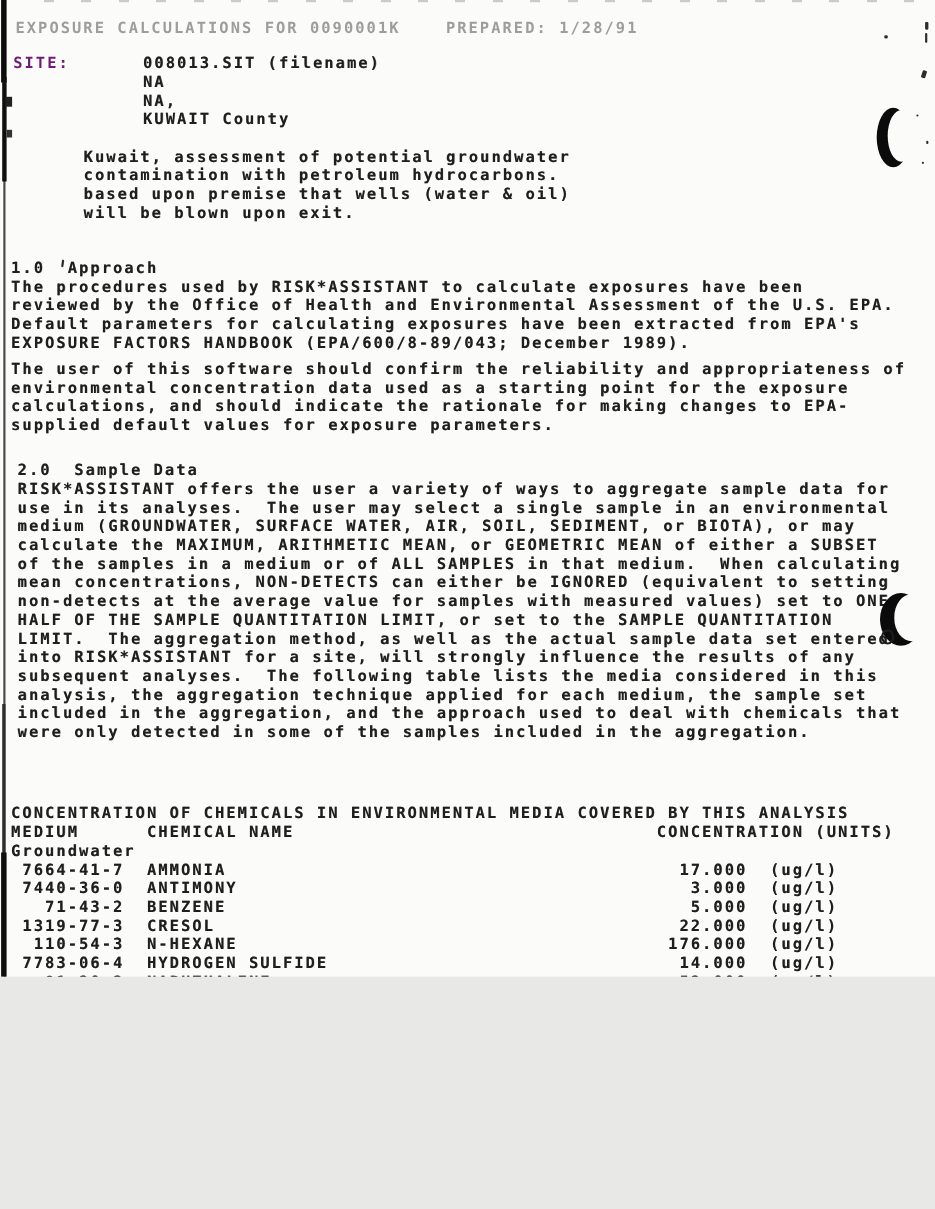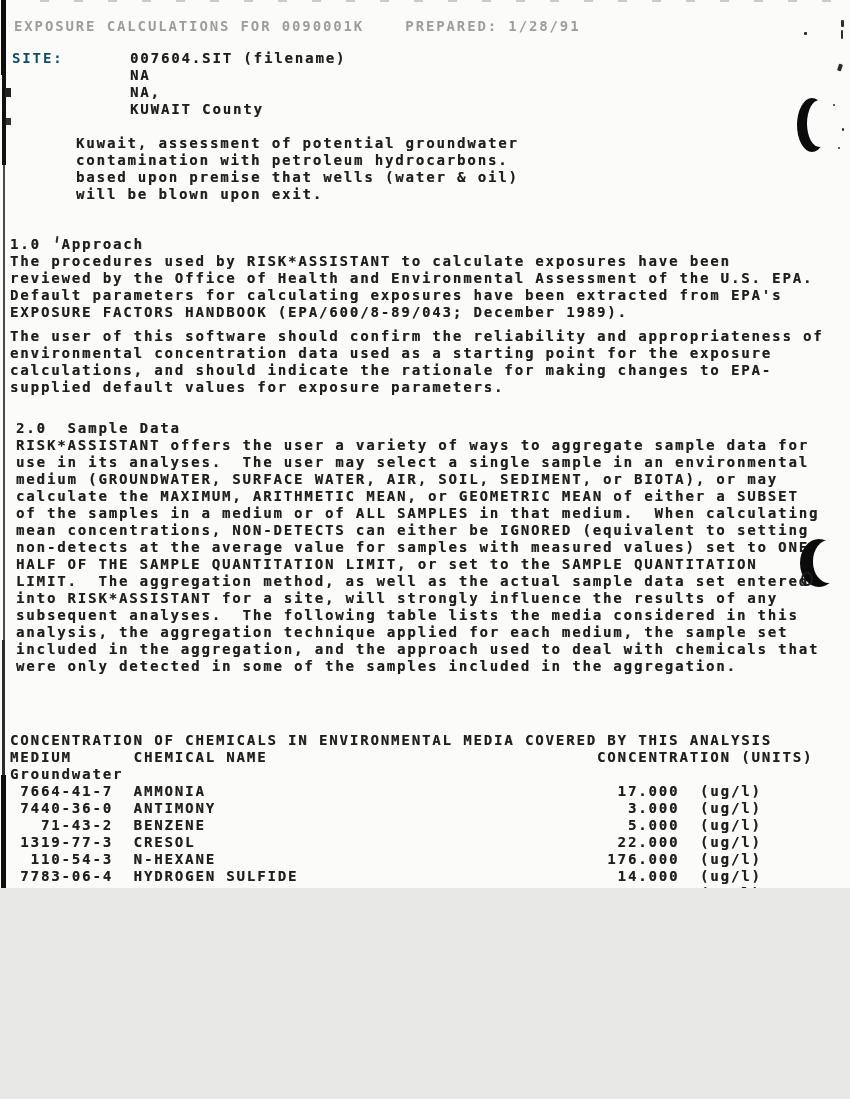--- a/index.html
+++ b/index.html
@@ -3,21 +3,21 @@
 <meta charset="utf-8">
 <style>
   html,body{margin:0;padding:0;background:#e8e8e6;}
   .page{position:relative;width:850px;height:888px;background:#fbfbfa;overflow:hidden;
         font-family:"DejaVu Sans Mono",monospace;}
   .t{position:absolute;margin:0;font-family:"DejaVu Sans Mono",monospace;
      font-weight:bold;font-size:14px;line-height:17px;letter-spacing:1.87px;
      color:#1e1e1e;white-space:pre;z-index:1;
      text-shadow:0.3px 0 0 rgba(25,25,25,0.55);}
   .faded{color:#939393;text-shadow:none;opacity:.9;}
-  .dim{color:#0c4a6e;text-shadow:none;}
+  .dim{color:#701a75;text-shadow:none;}
   .vline{position:absolute;z-index:4;}
   .mark{position:absolute;background:#2c2c2c;border-radius:1px;z-index:3;}
   .topdash{position:absolute;left:40px;top:0;width:808px;height:2px;opacity:.45;z-index:2;
      background:repeating-linear-gradient(90deg,rgba(70,70,70,.6) 0 9px,transparent 9px 34px);}
   .crescent{position:absolute;z-index:5;}
   .crescent::before{content:"";position:absolute;left:0;top:0;width:100%;height:100%;
      background:#0b0b0b;border-radius:50%;}
   .crescent::after{content:"";position:absolute;width:85%;height:88%;left:33%;top:3%;
      background:#fbfbfa;border-radius:50%;}
   .ringlet{position:absolute;width:8px;height:10px;border:2px solid #1c1c1c;
@@ -37,21 +37,21 @@
   <div class="vline" style="left:2px;top:70px;width:4px;height:95px;background:#101010;"></div>
   <div class="vline" style="left:5px;top:88px;width:6px;height:9px;background:#222;"></div>
   <div class="vline" style="left:6px;top:118px;width:5px;height:7px;background:#333;"></div>
   <div class="vline" style="left:2px;top:640px;width:3px;height:140px;background:#2e2e2e;"></div>
   <div class="vline" style="left:1px;top:775px;width:5px;height:200px;background:#0f0f0f;"></div>
   <div class="vline" style="left:1px;top:970px;width:6px;height:129px;background:#0b0b0b;"></div>
 
   <pre class="t faded" style="left:14px;top:18px;">EXPOSURE CALCULATIONS FOR 0090001K    PREPARED: 1/28/91</pre>
 
   <pre class="t dim" style="left:12px;top:50px;">SITE:</pre>
-  <pre class="t" style="left:130px;top:50px;">007604.SIT (filename)
+  <pre class="t" style="left:130px;top:50px;">008013.SIT (filename)
 NA
 NA,
 KUWAIT County</pre>
 
   <pre class="t" style="left:76px;top:135px;">Kuwait, assessment of potential groundwater
 contamination with petroleum hydrocarbons.
 based upon premise that wells (water &amp; oil)
 will be blown upon exit.</pre>
 
   <pre class="t" style="left:10px;top:236px;">1.0  Approach

